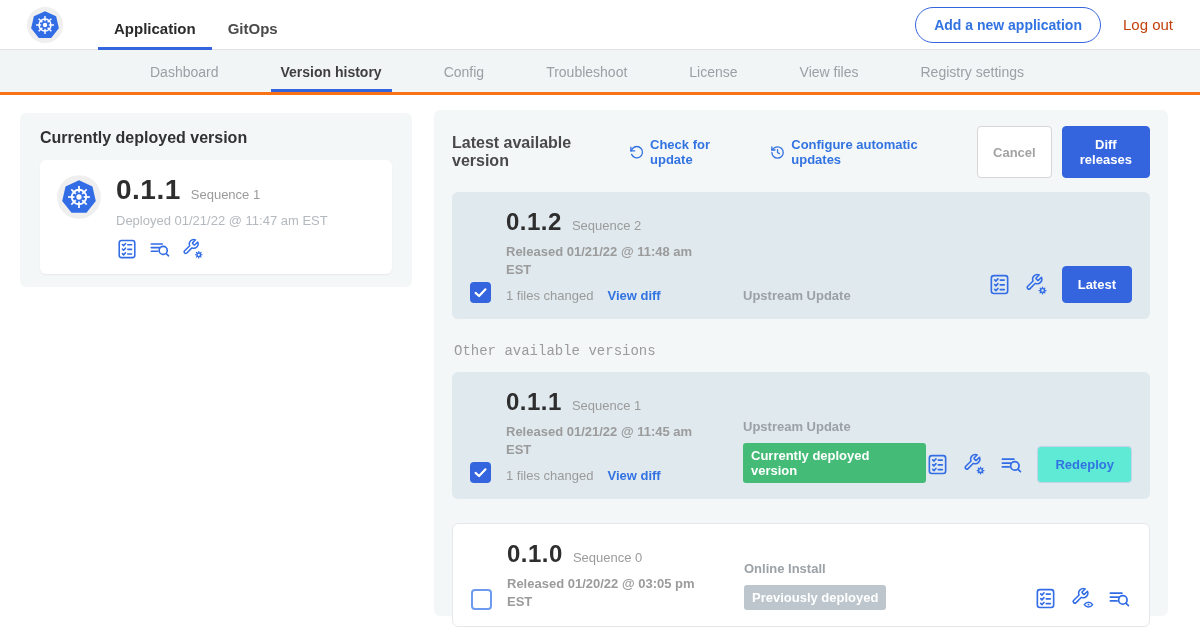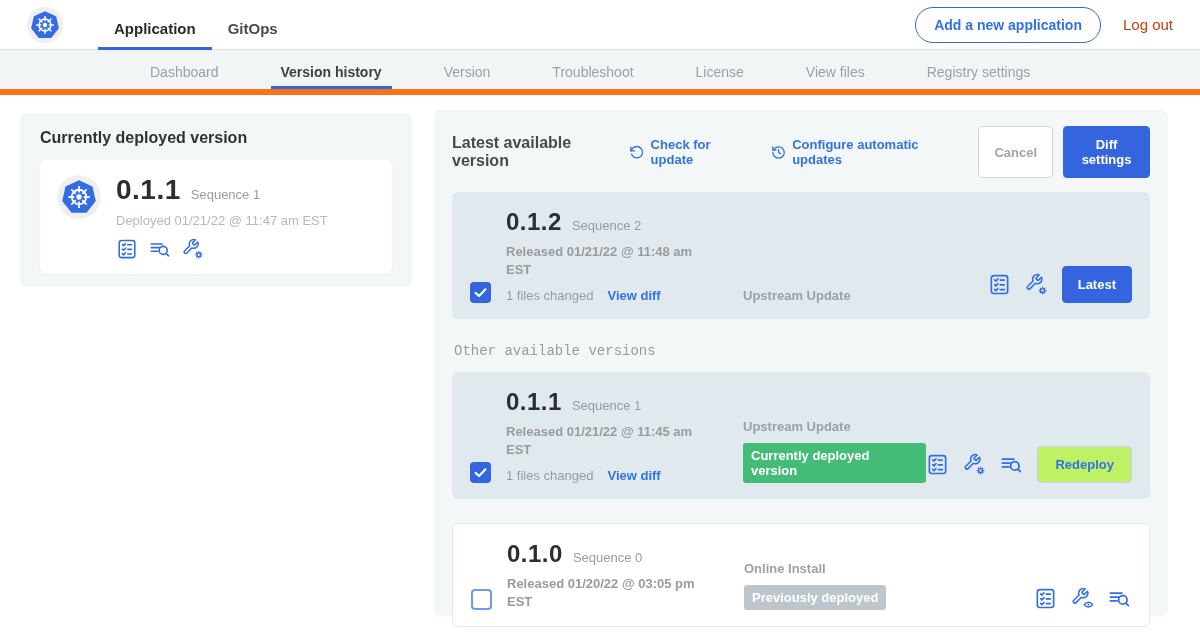--- a/index.html
+++ b/index.html
@@ -17,21 +17,21 @@
   .header-tab.active .tab-underline { position:absolute; left:0; right:0; bottom:0;
     height:3px; background:#3465de; }
   .header-right { margin-left:auto; display:flex; align-items:center; }
   .add-app-btn { border:1px solid #3465de; background:#fff; color:#3273e2;
     font-weight:700; font-size:14px; border-radius:19px; padding:9px 18px; cursor:pointer;
     font-family:inherit; }
   .logout { font-size:15px; color:#c2410c; margin:0 27px 0 22px; cursor:pointer; }
 
   
   .subnav { position:absolute; top:50px; left:0; width:1200px; height:45px;
-    background:#f2f5f6; border-bottom:6px solid #f97316; display:flex; padding-left:140px;text-align:right; }
+    background:#f2f5f6; border-bottom:3px solid #f97316; display:flex; padding-left:140px;text-align:right; }
   .subnav-item { position:relative; padding:0 10px; margin-right:42px; line-height:44px;
     font-size:14px; color:#9aa0a5; cursor:pointer; white-space:nowrap; }
   .subnav-item.active { color:#3f3f3f; font-weight:700; }
   .subnav-item.active .tab-underline { position:absolute; left:0; right:0; bottom:0;
     height:3px; background:#3465de; }
 
   
   .panel { background:#f4f7f8; border-radius:6px; position:absolute; }
   .left-panel { left:20px; top:113px; width:392px; height:174px; padding:16px 20px; }
   .left-panel h2 { font-size:16px; color:#323232; font-weight:700; margin-bottom:13px; }
@@ -50,21 +50,21 @@
   .rp-header { display:flex; align-items:center; }
   .rp-title { font-size:16px; font-weight:700; color:#4a4a4a; margin-right:16px; }
   .rp-link { display:flex; align-items:center; gap:6px; color:#3273e2; font-size:13px;
     font-weight:700; margin-right:26px; cursor:pointer; }
   .rp-link .icon { width:17px; height:17px; color:#3273e2; }
   .rp-actions { margin-left:auto; display:flex; gap:10px; }
   .btn { font-family:inherit; font-size:13px; font-weight:700; border-radius:4px;
     padding:10px 15px; cursor:pointer; }
   .btn-cancel { background:#fff; border:1px solid #d6d6d6; color:#a3a3a3; }
   .btn-primary { background:#3465de; border:1px solid #3465de; color:#fff; }
-  .btn-outline { background:#bef264; border:1px solid #c6d2ea; color:#3273e2; padding:10px 17px; }
+  .btn-outline { background:#5eead4; border:1px solid #c6d2ea; color:#3273e2; padding:10px 17px; }
 
   .version-card { border-radius:6px; padding:16px 18px; display:flex; align-items:flex-end; }
   .version-card.selected { background:#e0e9ee; }
   .version-card.plain { background:#fff; border:1px solid #e4e8ea; }
   .cb-col { width:36px; flex:0 0 auto; }
   .checkbox { width:21px; height:21px; border-radius:4px; cursor:pointer; }
   .checkbox.checked { background:#3465de; display:flex; align-items:center; justify-content:center; }
   .checkbox.unchecked { background:#fff; border:2px solid #6e9bef; }
   .info-col { width:205px; flex:0 0 auto; }
   .ver-med { font-size:24px; font-weight:800; color:#2e2e2e; letter-spacing:.5px; }
@@ -176,21 +176,21 @@
     <span class="logout">Log out</span>
   </div>
 </div>
 
 <div class="subnav">
   <div class="subnav-item">Dashboard</div>
   <div class="subnav-item active">
     <span>Version history</span>
     <div class="tab-underline"></div>
   </div>
-  <div class="subnav-item">Version</div>
+  <div class="subnav-item">Config</div>
   <div class="subnav-item">Troubleshoot</div>
   <div class="subnav-item">License</div>
   <div class="subnav-item">View files</div>
   <div class="subnav-item">Registry settings</div>
 </div>
 
 <div class="panel left-panel">
   <h2>Currently deployed version</h2>
   <div class="deployed-card">
     <div class="deployed-logo">
@@ -235,21 +235,21 @@
     </span>
     <span class="rp-link">
       <span class="icon">
         <svg viewBox="0 0 24 24">
             <use href="#i-clock-refresh"></use>
           </svg></span>
       <span>Configure automatic updates</span>
     </span>
     <div class="rp-actions">
       <button class="btn btn-cancel">Cancel</button>
-      <button class="btn btn-primary">Diff settings</button>
+      <button class="btn btn-primary">Diff releases</button>
     </div>
   </div>
 
   <div class="version-card selected mt14">
     <div class="cb-col">
       <div class="checkbox checked">
         <svg viewBox="0 0 24 24" width="17" height="17">
             <use href="#i-check"></use>
           </svg>
       </div>

